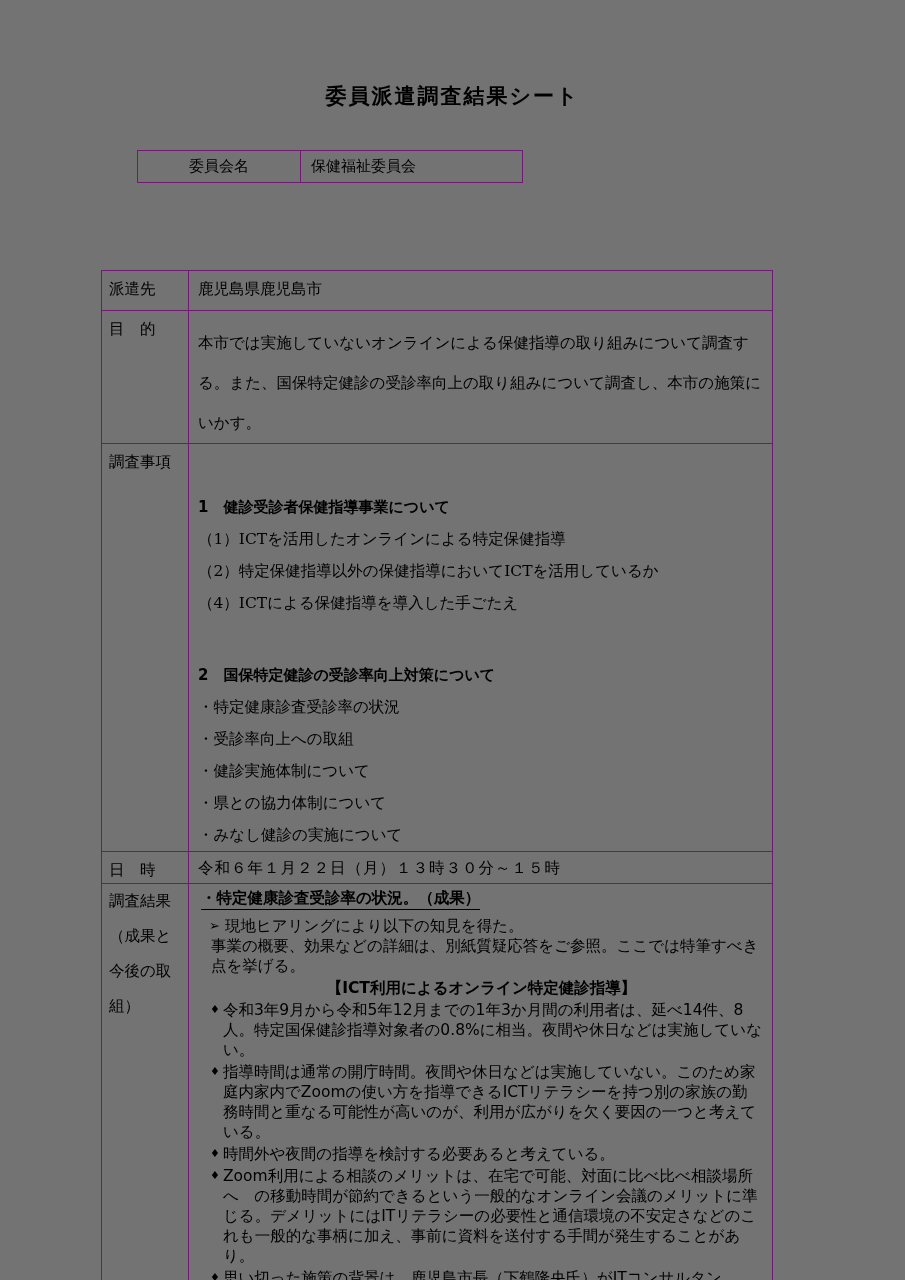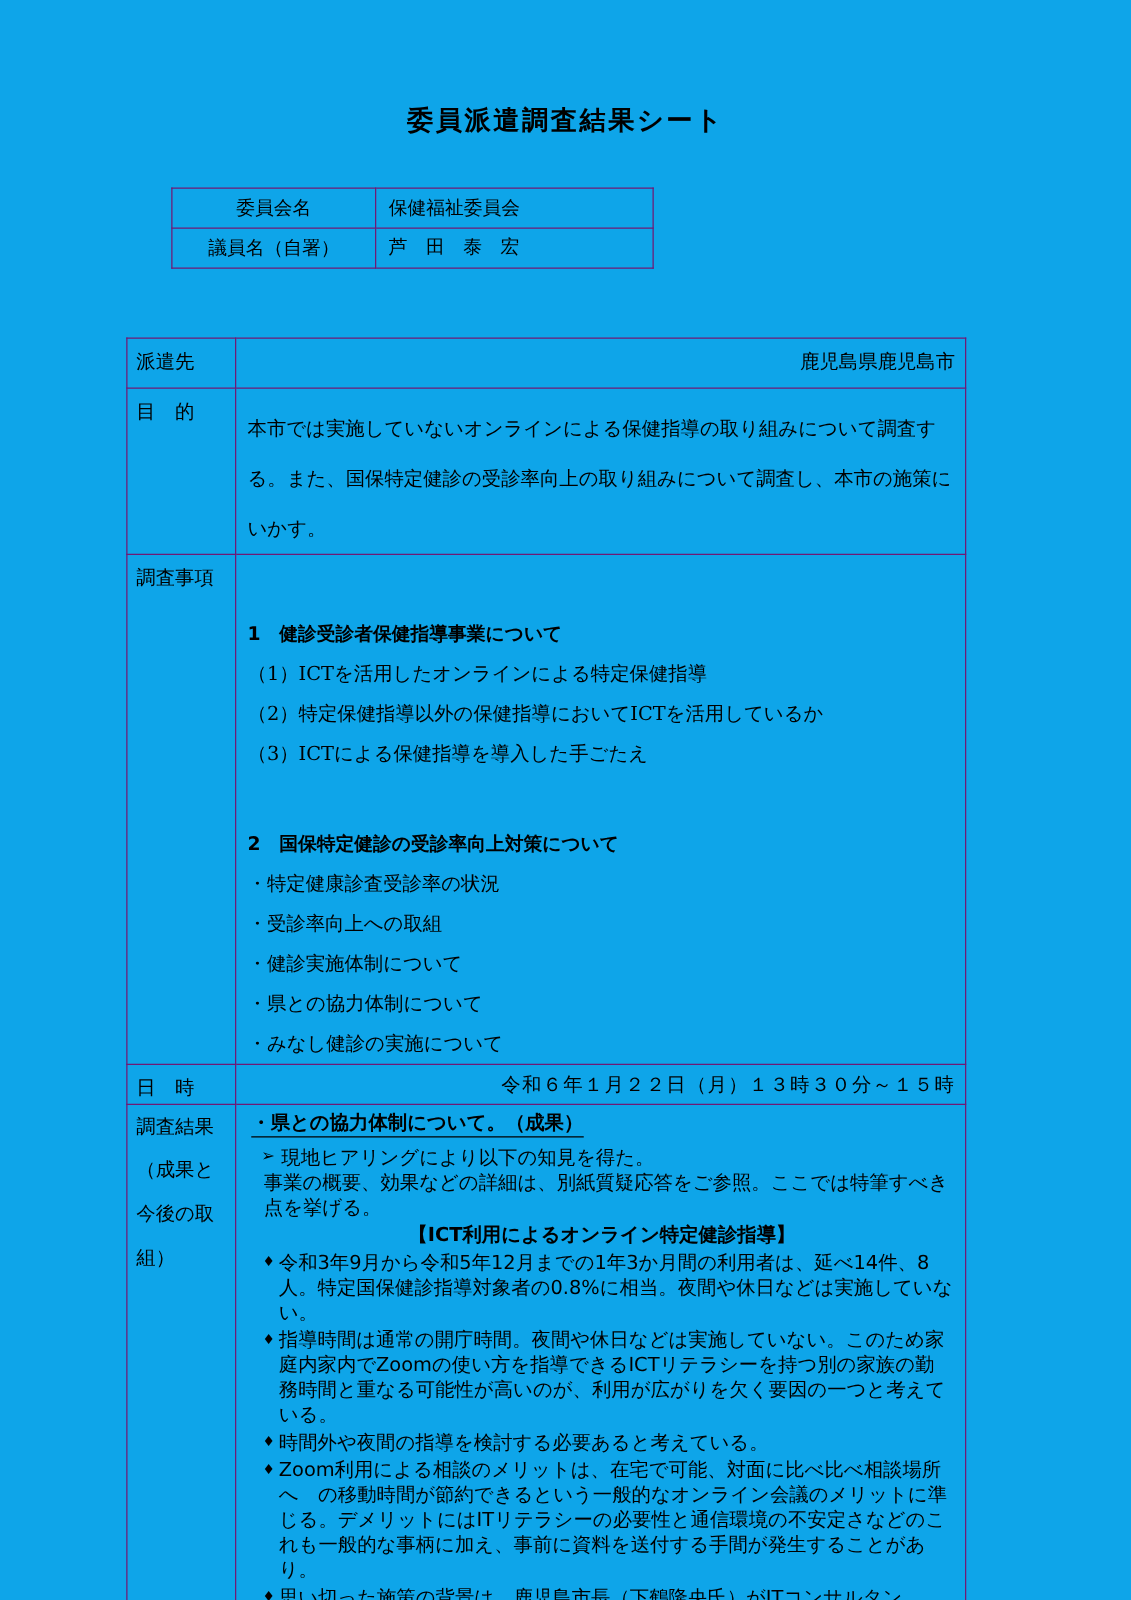--- a/index.html
+++ b/index.html
@@ -2,21 +2,21 @@
 <html><head>
 <meta charset="utf-8">
 <style>
   * { margin: 0; padding: 0; box-sizing: border-box; }
   html, body { background: #ffffff; }
   .page {
     position: relative;
     width: 905px;
     height: 1280px;
     overflow: hidden;
-    background: #0ea5e9;
+    background: #737373;
     color: #000000;
     font-family: "DejaVu Serif", "Liberation Serif", serif;
   }
   .title {
     position: absolute;
     top: 82px;
     left: 0;
     width: 100%;
     text-align: center;
     font-size: 21px;
@@ -53,21 +53,21 @@
     top: 270px;
     left: 101px;
     width: 672px;
     table-layout: fixed;
   }
   .main-table td { font-size: 15.5px; }
   .m-label {
     width: 87px;
     padding: 8px 2px 0 7px;
   }
-  .m-value { padding: 8px 8px 0 9px; text-align: right; }
+  .m-value { padding: 8px 8px 0 9px; }
 
   .row-dest td { height: 40px; }
 
   .purpose-text {
     height: 120px;
     line-height: 40px;
     padding: 12px 8px 0 9px;
   }
 
   .si-cell { height: 325px; padding: 7px 6px 0 9px; }
@@ -119,24 +119,20 @@
 <div class="page">
 
   <div class="title">委員派遣調査結果シート</div>
 
   <table class="committee-table">
     <tbody>
       <tr>
         <td class="c-label">委員会名</td>
         <td class="c-value">保健福祉委員会</td>
       </tr>
-      <tr>
-        <td class="c-label">議員名（自署）</td>
-        <td class="c-value signature">芦 田 泰 宏</td>
-      </tr>
     </tbody>
   </table>
 
   <table class="main-table">
     <tbody>
       <tr class="row-dest">
         <td class="m-label">派遣先</td>
         <td class="m-value">鹿児島県鹿児島市</td>
       </tr>
 
@@ -144,21 +140,21 @@
         <td class="m-label">目　的</td>
         <td class="purpose-text">本市では実施していないオンラインによる保健指導の取り組みについて調査する。また、国保特定健診の受診率向上の取り組みについて調査し、本市の施策にいかす。</td>
       </tr>
 
       <tr>
         <td class="m-label">調査事項</td>
         <td class="si-cell">
           <div class="si-item si-heading">1　健診受診者保健指導事業について</div>
           <div class="si-item">（1）ICTを活用したオンラインによる特定保健指導</div>
           <div class="si-item">（2）特定保健指導以外の保健指導においてICTを活用しているか</div>
-          <div class="si-item">（3）ICTによる保健指導を導入した手ごたえ</div>
+          <div class="si-item">（4）ICTによる保健指導を導入した手ごたえ</div>
           <div class="si-item si-heading">2　国保特定健診の受診率向上対策について</div>
           <div class="si-item">・特定健康診査受診率の状況</div>
           <div class="si-item">・受診率向上への取組</div>
           <div class="si-item">・健診実施体制について</div>
           <div class="si-item">・県との協力体制について</div>
           <div class="si-item">・みなし健診の実施について</div>
         </td>
       </tr>
 
       <tr class="dt-row">
@@ -168,21 +164,21 @@
 
       <tr>
         <td class="m-label results-label">
           <div>調査結果</div>
           <div>（成果と</div>
           <div>今後の取</div>
           <div>組）</div>
         </td>
         <td class="results-body">
           <div class="r-heading">
-            <span class="underlined">・県との協力体制について。（成果）</span>
+            <span class="underlined">・特定健康診査受診率の状況。（成果）</span>
           </div>
           <div class="r-arrow-line">
             <span class="r-arrow">➢</span>
             <span class="r-intro-text">現地ヒアリングにより以下の知見を得た。</span>
           </div>
           <div class="r-intro-detail">事業の概要、効果などの詳細は、別紙質疑応答をご参照。ここでは特筆すべき点を挙げる。</div>
           <div class="r-section-heading">【ICT利用によるオンライン特定健診指導】</div>
 
           <div class="r-bullet">
             <span class="r-diamond">♦</span>

